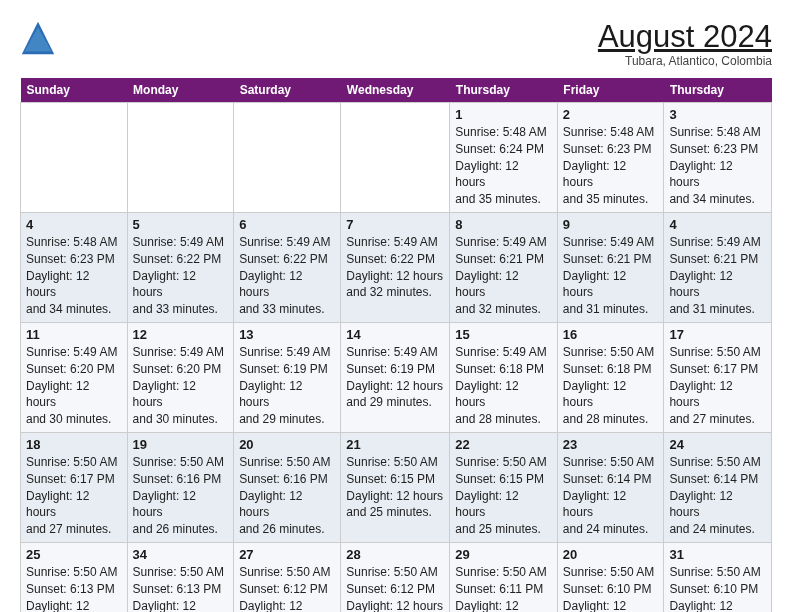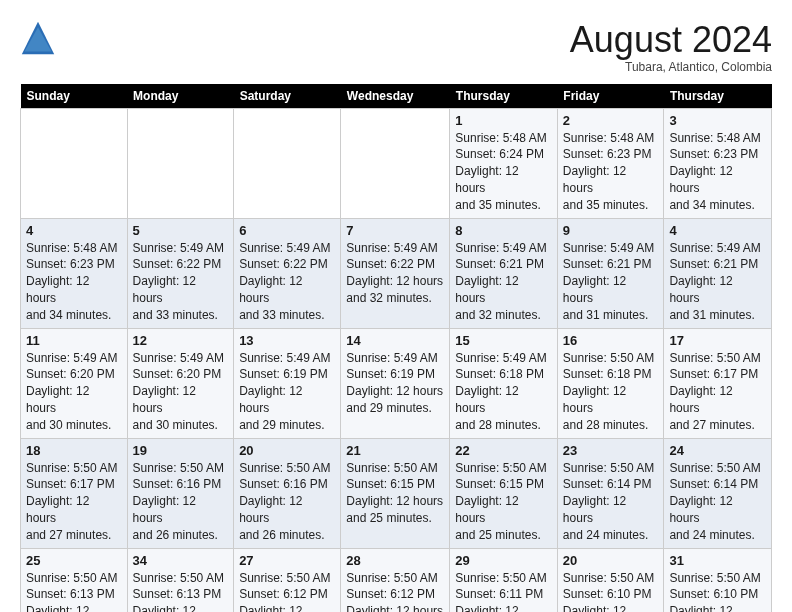--- a/index.html
+++ b/index.html
@@ -29,36 +29,37 @@
     }
     .logo-text .blue { color: #2a6db5; }
     .logo-icon {
       width: 36px;
       height: 36px;
     }
     .title-block {
       text-align: right;
     }
     .month-title {
-      font-size: 36px;
+      font-size: 31px;
       font-weight: 300;
       color: #1a1a1a;
       line-height: 1.1;
+      text-decoration: underline;
     }
     .location {
       font-size: 12px;
       color: #444;
     }
     table {
       width: 100%;
       border-collapse: collapse;
       font-size: 11px;
     }
     thead tr th {
-      background-color: #000000;
+      background-color: #701a75;
       color: #fff;
       text-align: left;
       padding: 5px 6px;
       font-size: 12px;
       font-weight: bold;
     }
     tbody tr td {
       border: 1px solid #ccc;
       vertical-align: top;
       padding: 4px 5px;

